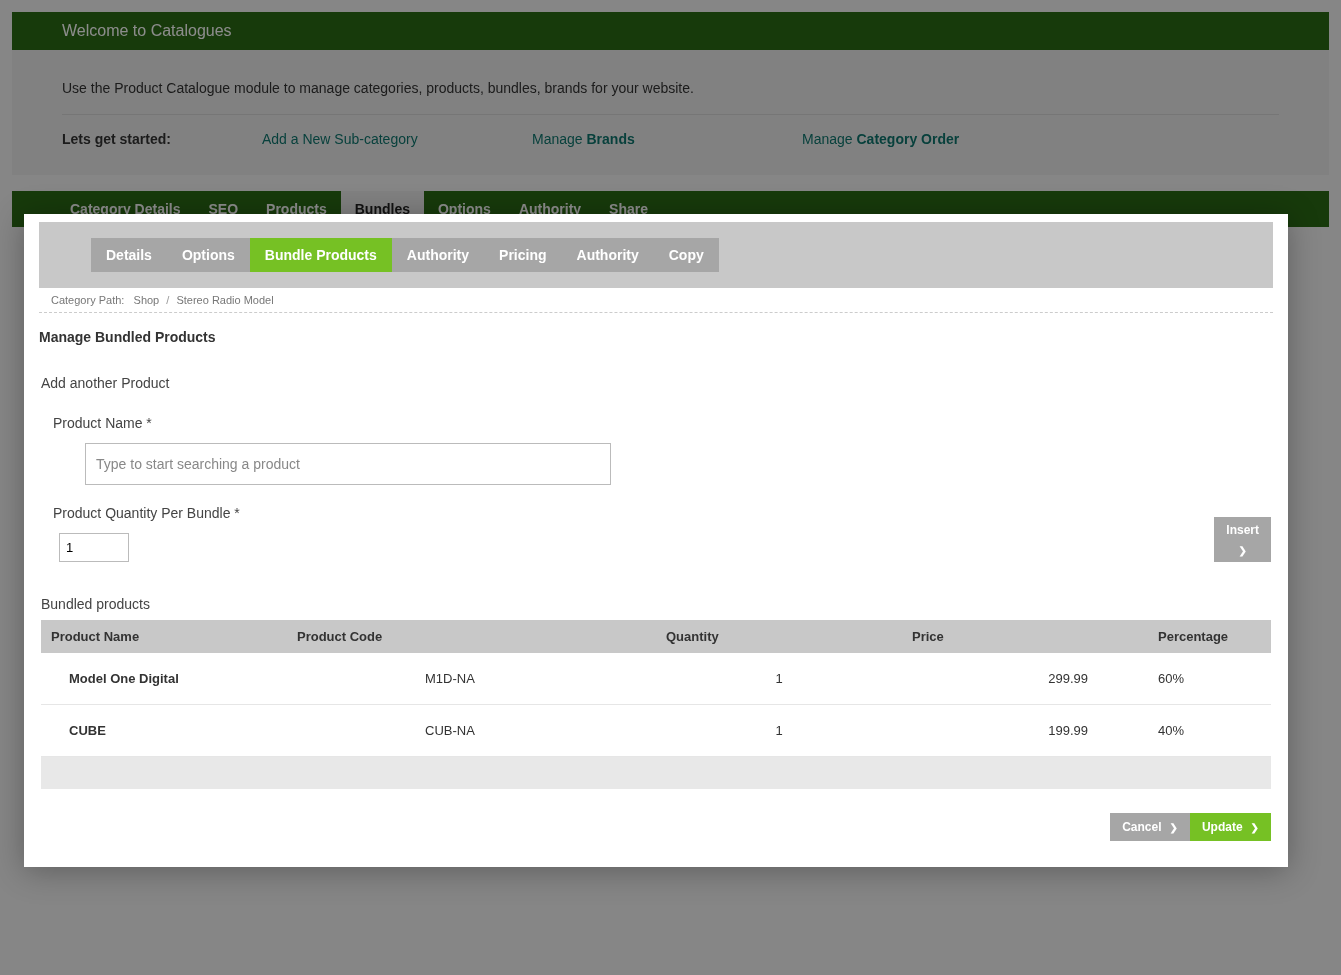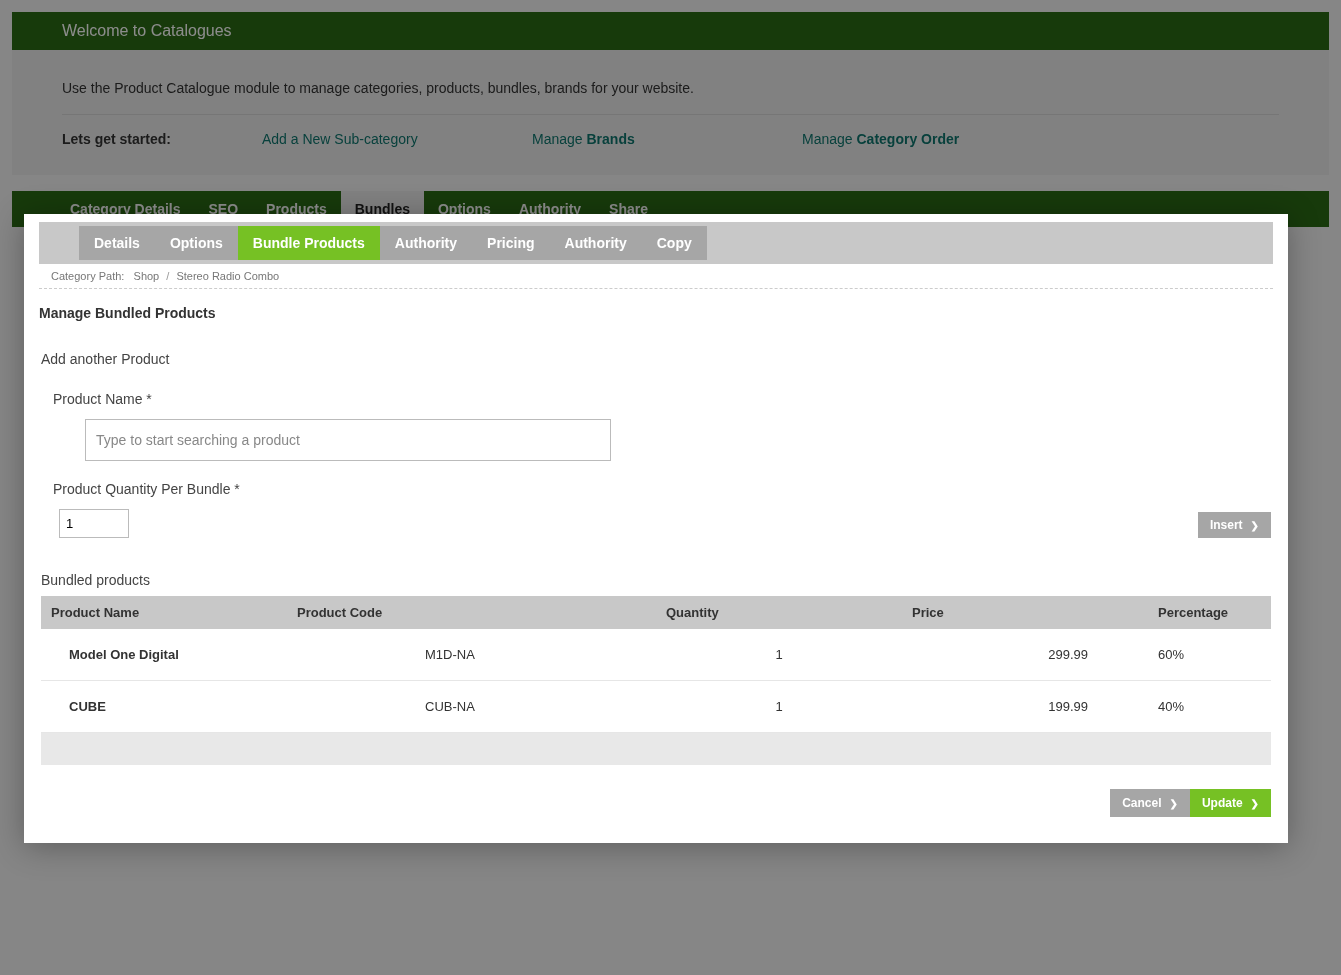--- a/index.html
+++ b/index.html
@@ -92,21 +92,21 @@
   cursor: pointer;
   line-height: 1;
   font-weight: 300;
 }
 .modal-body {
   padding: 8px 15px 20px 15px;
   background: #fff;
 }
 .sub-tabs-wrap {
   background: #c8c8c8;
-  padding: 4px;
+  padding: 16px;
   display: flex;
 }
 .sub-tabs-wrap .spacer { width: 36px; background: #c8c8c8; }
 .sub-tab {
   background: #a6a6a6;
   color: #fff;
   font-weight: 600;
   font-size: 14px;
   padding: 9px 15px;
   cursor: pointer;
@@ -149,20 +149,21 @@
   background: #a6a6a6;
   color: #fff;
   border: none;
   padding: 6px 12px;
   font-weight: 600;
   font-size: 12px;
   cursor: pointer;
   display: flex;
   align-items: center;
   gap: 8px;
+  flex-direction: column;
 }
 .chev { font-size: 10px; }
 .bundled-label { font-size: 14px; color: #444; margin-top: 34px; margin-bottom: 8px; }
 .table { width: 100%; border-collapse: collapse; }
 .table th {
   background: #c8c8c8;
   text-align: left;
   font-size: 13px;
   font-weight: 700;
   padding: 9px 10px;
@@ -249,21 +250,21 @@
       <div class="sub-tab">Authority</div>
       <div class="sub-tab">Pricing</div>
       <div class="sub-tab">Authority</div>
       <div class="sub-tab">Copy</div>
     </div>
 
     <div class="breadcrumb">
       <span>Category Path:</span>&nbsp;&nbsp;
       <span>Shop</span>
       <span class="sep">/</span>
-      <span>Stereo Radio Combo</span>
+      <span>Stereo Radio Model</span>
     </div>
 
     <div class="section-title">Manage Bundled Products</div>
 
     <div class="form-area">
       <div class="form-sub">Add another Product</div>
 
       <div class="field-label">Product Name *</div>
       <input type="text" class="search-input" placeholder="Type to start searching a product" style="">
 

